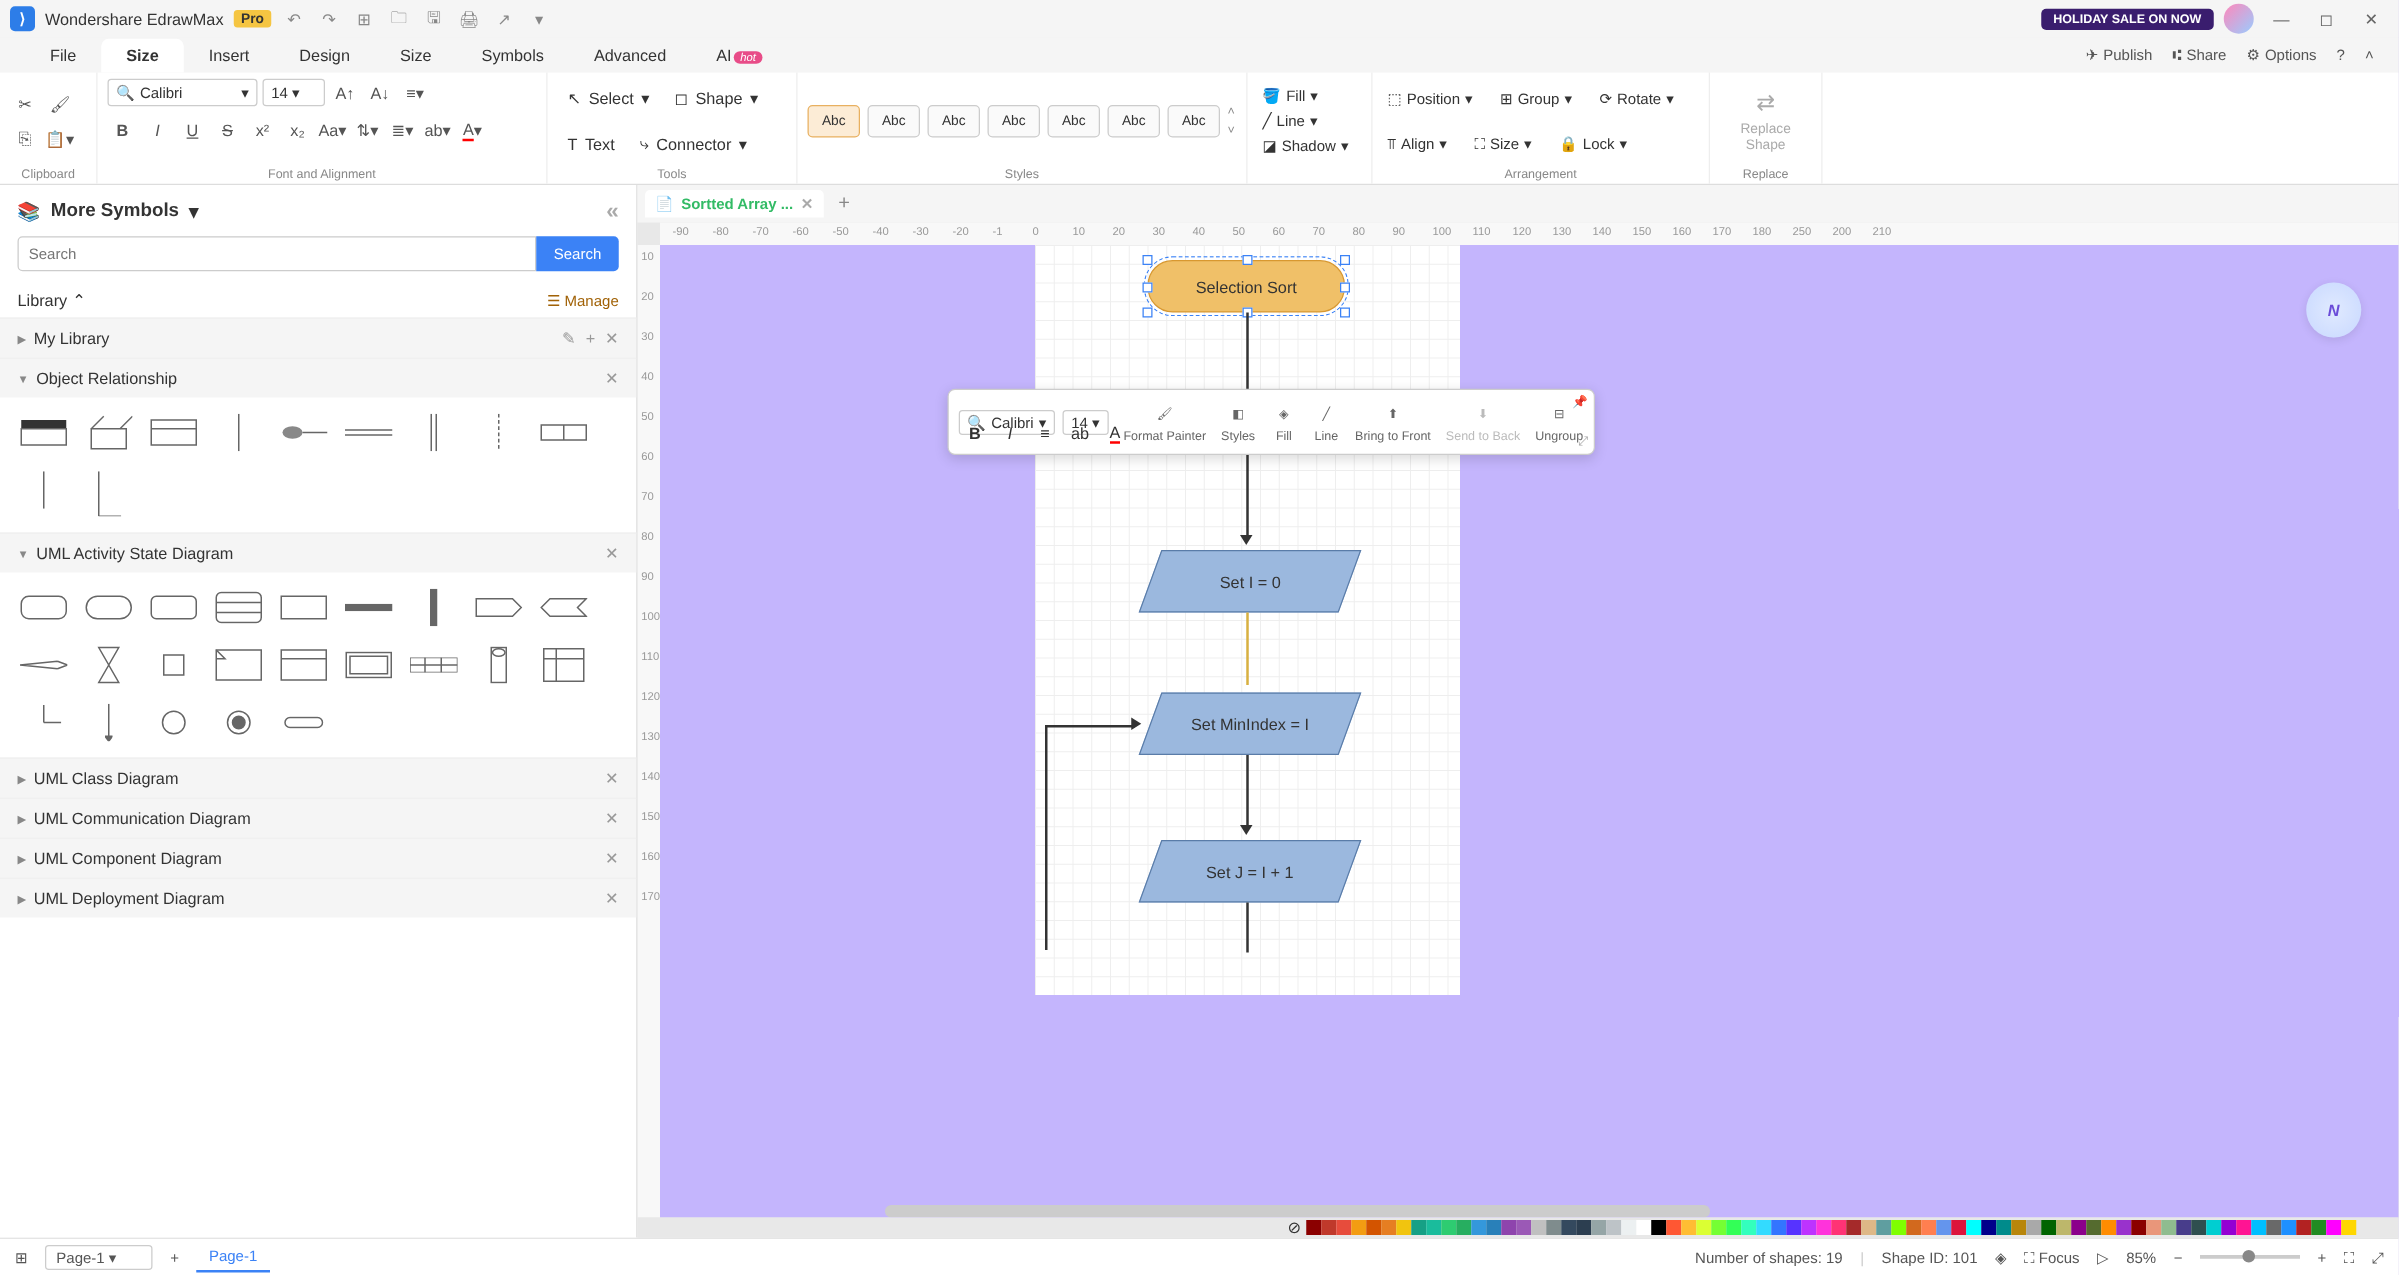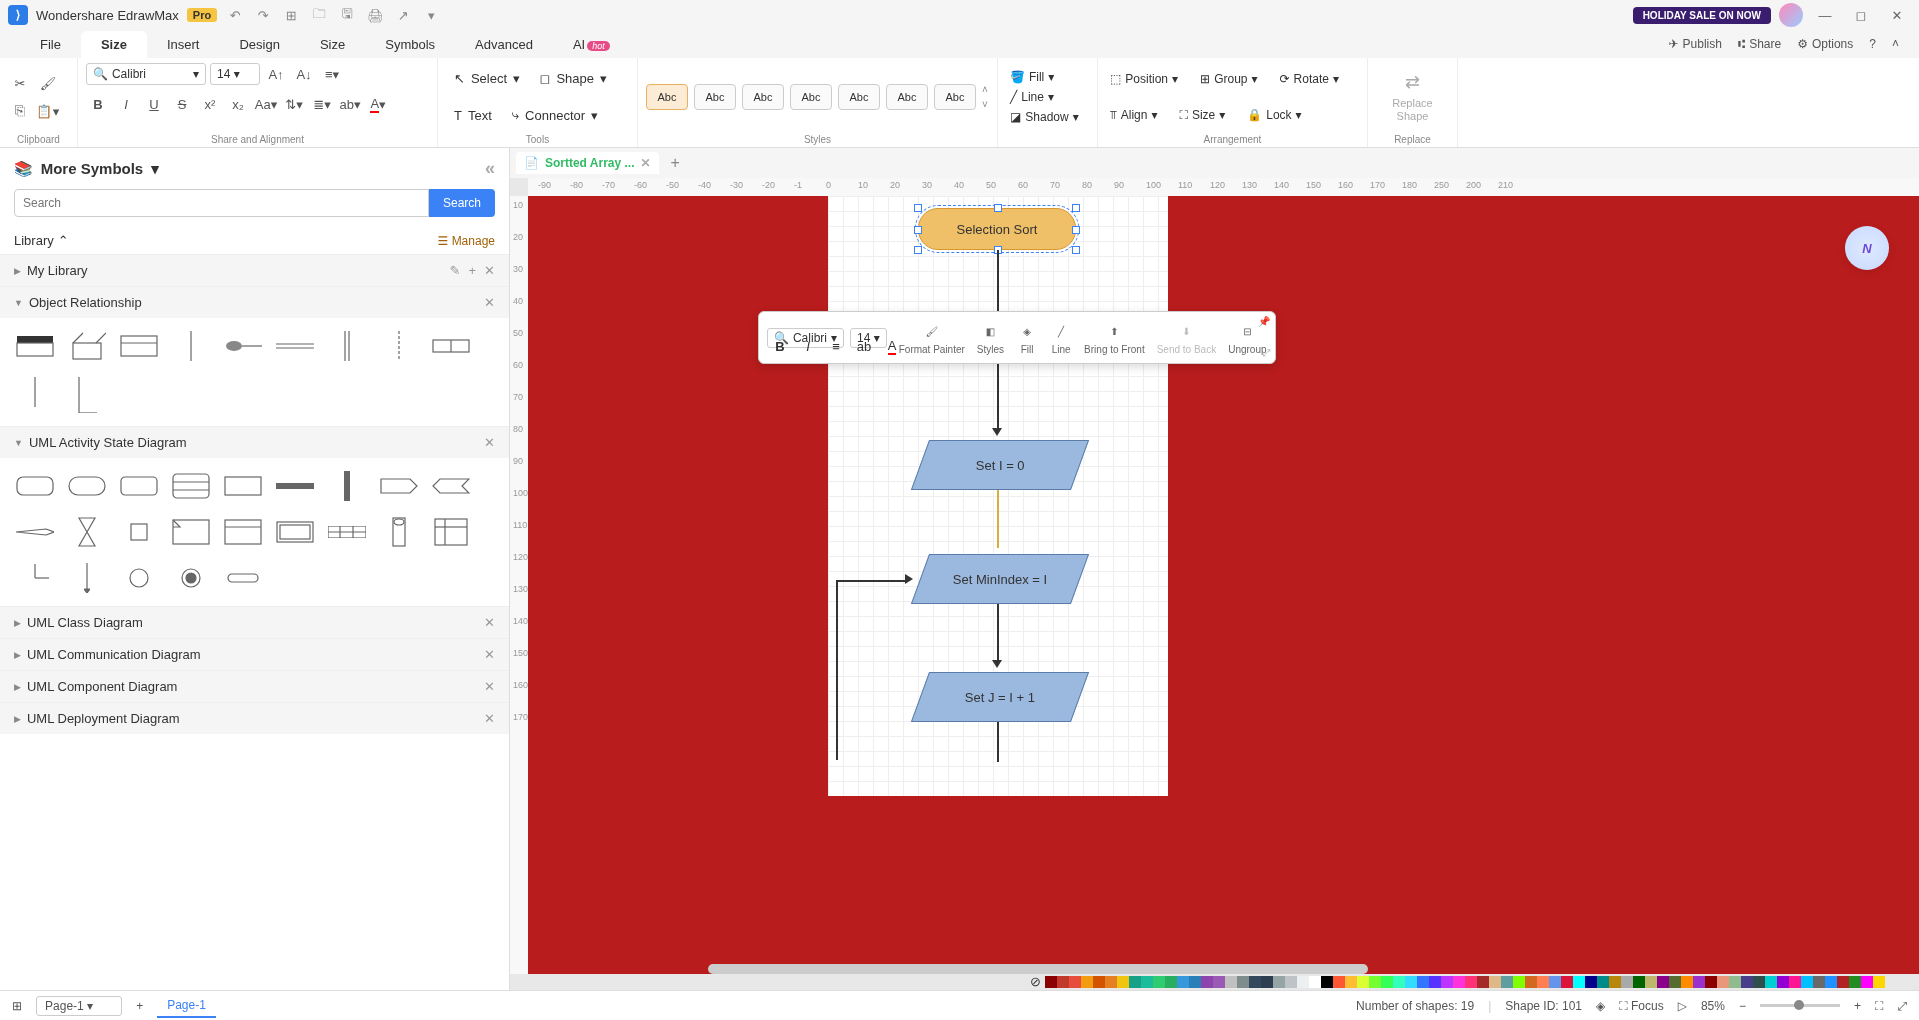--- a/index.html
+++ b/index.html
@@ -62,21 +62,21 @@
 .canvas-wrap { flex: 1; display: flex; flex-direction: column; background: #e8e8e8; position: relative; }
 .tabs { height: 30px; background: #f5f5f5; display: flex; align-items: center; padding: 0 6px; gap: 4px; }
 .tab { display: flex; align-items: center; gap: 6px; padding: 4px 8px; background: white; border-radius: 4px 4px 0 0; font-size: 12px; font-weight: 600; color: #3b6; }
 .tab .x { color: #aaa; cursor: pointer; }
 .tab-add { padding: 4px 8px; color: #888; cursor: pointer; font-size: 16px; }
 .ruler-h { height: 18px; background: #f8f8f8; position: relative; font-size: 9px; color: #999; overflow: hidden; margin-left: 18px; }
 .ruler-h span { position: absolute; top: 2px; }
 .canvas-body { flex: 1; display: flex; overflow: hidden; position: relative; }
 .ruler-v { width: 18px; background: #f8f8f8; font-size: 9px; color: #999; position: relative; }
 .ruler-v span { position: absolute; left: 3px; writing-mode: horizontal-tb; }
-.canvas { flex: 1; background: #b91c1c; position: relative; overflow: hidden; }
+.canvas { flex: 1; background: #c4b5fd; position: relative; overflow: hidden; }
 .page { position: absolute; left: 300px; top: 0; width: 340px; height: 600px; background: white; background-image: linear-gradient(#eee 1px, transparent 1px), linear-gradient(90deg, #eee 1px, transparent 1px); background-size: 15px 15px; }
 .node { position: absolute; display: flex; align-items: center; justify-content: center; font-size: 13px; }
 .terminator { background: #f0c068; border: 1.5px solid #d89830; border-radius: 20px; }
 .terminator.selected { outline: 1px dashed #3b82f6; outline-offset: 2px; }
 .sel-handle { position: absolute; width: 8px; height: 8px; background: white; border: 1px solid #3b82f6; }
 .data-node { background: #9bb8de; border: 1.5px solid #5a7ca8; transform: skewX(-20deg); }
 .data-node span { transform: skewX(20deg); }
 .arrow { position: absolute; background: #333; }
 .arrowhead { position: absolute; width: 0; height: 0; border-left: 5px solid transparent; border-right: 5px solid transparent; border-top: 8px solid #333; }
 
@@ -198,21 +198,21 @@
           </div>
         <div class="rg-btn">x²</div>
         <div class="rg-btn">x₂</div>
         <div class="rg-btn">Aa▾</div>
         <div class="rg-btn">⇅▾</div>
         <div class="rg-btn">≣▾</div>
         <div class="rg-btn">ab▾</div>
         <div class="rg-btn"><span style="border-bottom:2px solid red">A</span>▾</div>
       </div>
     </div>
-    <div class="rg-label">Share and Alignment</div>
+    <div class="rg-label">Font and Alignment</div>
   </div>
 
   <div class="ribbon-group" style="width:200px">
     <div class="rg-content" style="flex-wrap:wrap">
       <div class="tool-btn"><span>↖</span><span>Select</span>▾</div>
       <div class="tool-btn"><span>◻</span><span>Shape</span>▾</div>
       <div class="tool-btn">
           <span>T</span>
           <span>Text</span>
         </div>

